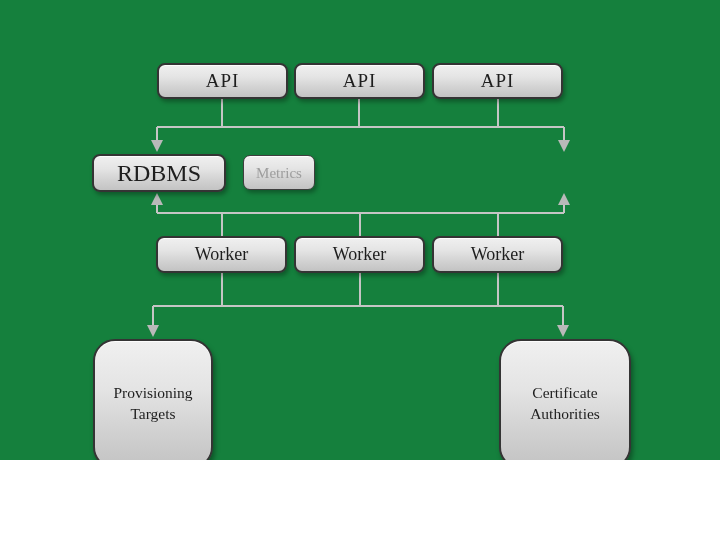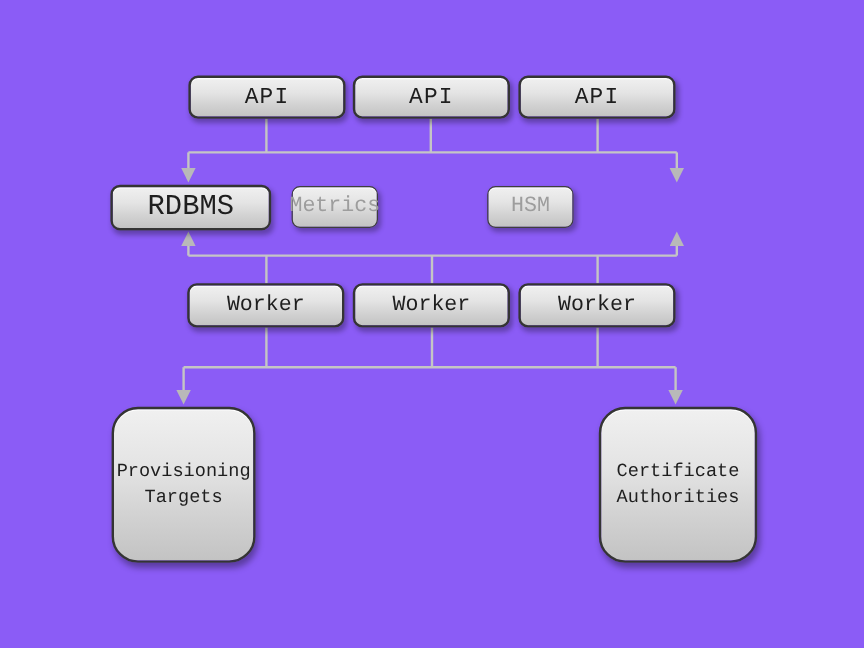--- a/index.html
+++ b/index.html
@@ -1,35 +1,35 @@
 <!DOCTYPE html>
 <html><head>
 <meta charset="utf-8">
 <style>
   html,body{margin:0;padding:0;background:#ffffff;}
   .stage{
-    position:relative;width:720px;height:540px;background:#8b5cf6;overflow:hidden;
-    font-family:Liberation Mono, monospace;
+    position:relative;width:720px;height:460px;background:#15803d;overflow:hidden;
+    font-family:Liberation Serif, serif;
   }
   .wires{position:absolute;left:0;top:0;}
   .node{
     position:absolute;box-sizing:border-box;
     border:2px solid #343434;border-radius:8px;
     background:linear-gradient(180deg,#f0f0f0 0%,#e4e4e4 38%,#d2d2d2 70%,#c3c3c3 100%);
     box-shadow:2px 3px 4px rgba(0,0,0,0.30), inset 0 1px 0 rgba(255,255,255,0.85);
     display:flex;align-items:center;justify-content:center;text-align:center;
     color:#1e1e1e;
   }
   .node-sm{border-width:1.5px;border-radius:7px;border-color:#3e3e3e;}
   .node-big{border-radius:22px;box-shadow:2px 4px 5px rgba(0,0,0,0.35), inset 0 1px 0 rgba(255,255,255,0.85);}
   .lbl{display:block;line-height:1.2;}
   .lbl-lg{font-size:18px;}
   .lbl-xl{font-size:24px;}
   .lbl-api{font-size:19px;letter-spacing:1px;}
-  .lbl-sm{font-size:18px;color:#9d9d9d;}
+  .lbl-sm{font-size:15px;color:#9d9d9d;}
   .lbl-big{font-size:15.5px;line-height:1.35;padding:0 8px;}
 </style>
 </head>
 <body>
 
 <div class="stage">
 
   <svg class="wires" width="720" height="540" viewBox="0 0 720 540">
     <defs>
       <marker id="arr" markerUnits="userSpaceOnUse" markerWidth="14" markerHeight="14" refX="9" refY="6" orient="auto">
@@ -70,23 +70,20 @@
   <div class="node" style="left:432px;top:63px;width:131px;height:36px">
     <span class="lbl lbl-api">API</span>
   </div>
 
   <div class="node" style="left:92px;top:154px;width:134px;height:38px">
     <span class="lbl lbl-xl">RDBMS</span>
   </div>
   <div class="node node-sm" style="left:243px;top:155px;width:72px;height:35px">
     <span class="lbl lbl-sm">Metrics</span>
   </div>
-  <div class="node node-sm" style="left:406px;top:155px;width:72px;height:35px">
-    <span class="lbl lbl-sm">HSM</span>
-  </div>
 
   <div class="node" style="left:156px;top:236px;width:131px;height:37px">
     <span class="lbl lbl-lg">Worker</span>
   </div>
   <div class="node" style="left:294px;top:236px;width:131px;height:37px">
     <span class="lbl lbl-lg">Worker</span>
   </div>
   <div class="node" style="left:432px;top:236px;width:131px;height:37px">
     <span class="lbl lbl-lg">Worker</span>
   </div>

